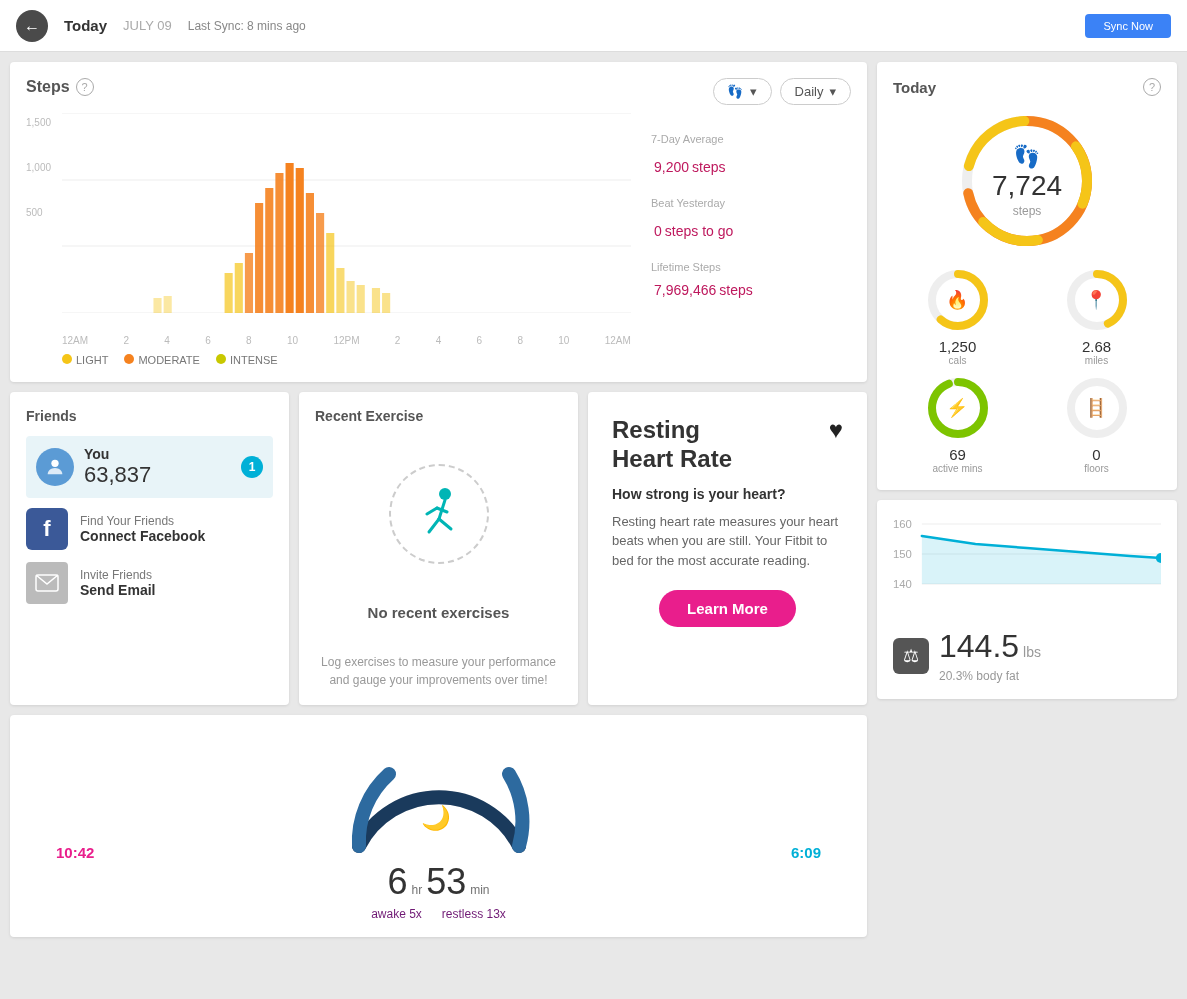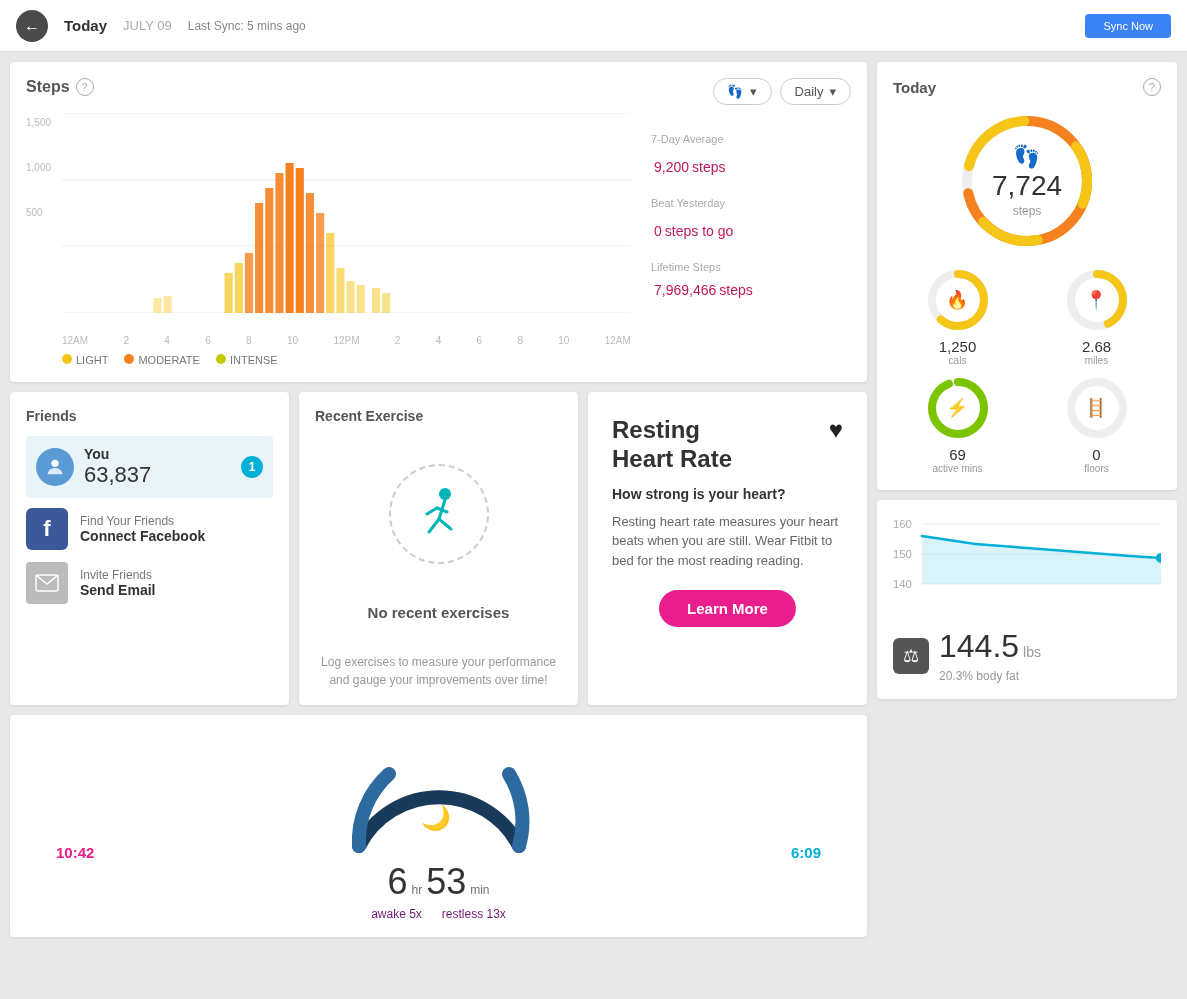--- a/index.html
+++ b/index.html
@@ -126,21 +126,21 @@
 
     .steps-controls { display:flex;justify-content:flex-end;align-items:center;gap:8px;margin-bottom:8px; }
   </style>
 </head>
 <body>
 
 <div class="top-bar">
   <div class="top-bar-back">←</div>
   <span class="top-bar-date">Today</span>
   <span class="top-bar-date" style="color:#aaa;font-weight:400;font-size:13px;">JULY 09</span>
-  <span class="top-bar-sub">Last Sync: 5 mins ago</span>
+  <span class="top-bar-sub">Last Sync: 8 mins ago</span>
   <button class="top-bar-sync">Sync Now</button>
 </div>
 
 <div class="main-grid">
 
   <div class="left-col">
 
     <div class="card steps-card">
       <div style="display:flex;justify-content:space-between;align-items:flex-start;">
         <div class="steps-header">
@@ -298,21 +298,21 @@
         <div class="exercise-no-data">No recent exercises</div>
         <div class="exercise-desc">Log exercises to measure your performance and gauge your improvements over time!</div>
       </div>
 
       <div class="card heart-card">
         <div class="heart-header">
           <div class="heart-title">Resting<br>Heart Rate</div>
           <span class="heart-icon" style="color:#222;">♥</span>
         </div>
         <div class="heart-sub">How strong is your heart?</div>
-        <div class="heart-desc">Resting heart rate measures your heart beats when you are still. Wear Fitbit to bed for the most reading reading.</div>
+        <div class="heart-desc">Resting heart rate measures your heart beats when you are still. Your Fitbit to bed for the most accurate reading.</div>
         <div style="display:flex;justify-content:center;">
           <button class="learn-more-btn">Learn More</button>
         </div>
       </div>
     </div>
 
     <div class="card sleep-card">
       <div style="position:relative;height:130px;display:flex;align-items:center;justify-content:center;">
         <svg width="200" height="120" viewBox="0 0 200 120">
 

